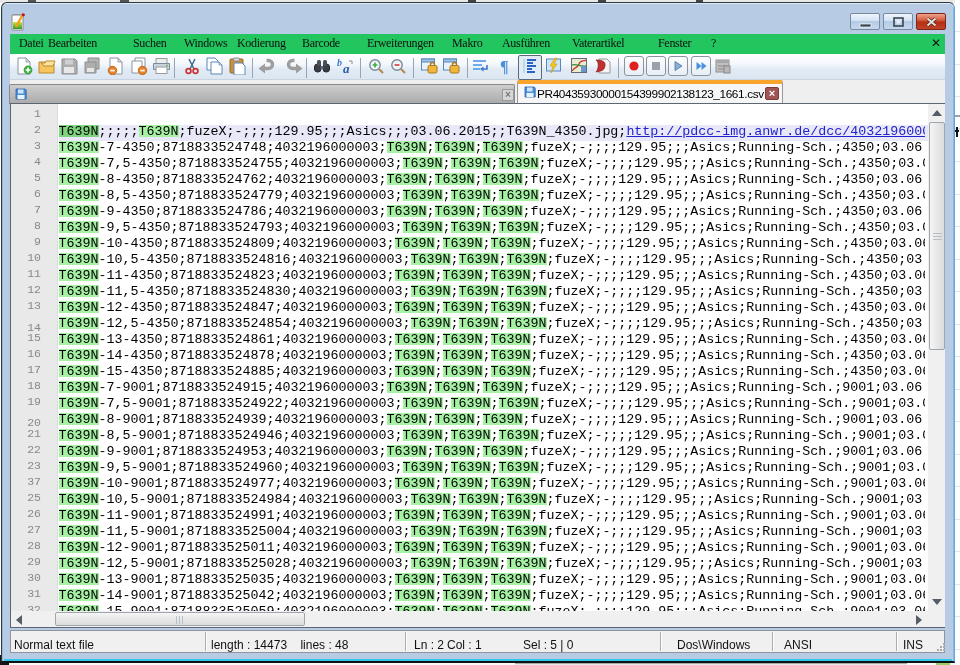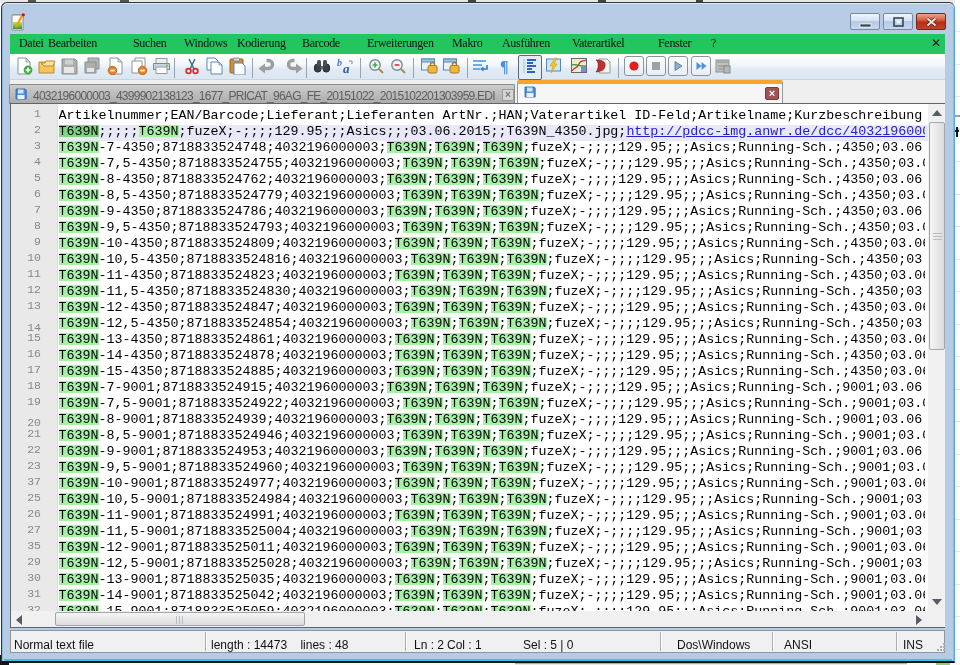--- a/index.html
+++ b/index.html
@@ -273,29 +273,29 @@
       <path d="M4 9h9M4 12h9" stroke="#8a8a8a"></path>
       <rect x="10" y="9" width="6" height="7" fill="#b8b8b8" stroke="#888"></rect>
     </svg>
 <div class="tabbar">
   <div class="tab1">
         <svg class="flop" style="left:5px;top:3px" viewBox="0 0 12 12">
           <path d="M1 1h9.2l1 1V11H1z" fill="#4a90d8" stroke="#2a60a8" stroke-width=".8"></path>
           <rect x="3" y="1.5" width="5.5" height="4" fill="#cfe4f8"></rect>
           <rect x="2.5" y="7" width="7" height="4" fill="#e8f2fc"></rect>
         </svg>
-        <span>4032196000003_4399902138123_1677_PRICAT_96AG_FE_20151022_2015102201303959.EDI</span>
         <div class="x1">×</div>
       </div>
   <div class="tab2">
         <svg class="flop" style="left:6px;top:2px" viewBox="0 0 12 12">
           <path d="M1 1h9.2l1 1V11H1z" fill="#4a90d8" stroke="#2a60a8" stroke-width=".8"></path>
           <rect x="3" y="1.5" width="5.5" height="4" fill="#cfe4f8"></rect>
           <rect x="2.5" y="7" width="7" height="4" fill="#e8f2fc"></rect>
         </svg>
+        <span>PR40435930000154399902138123_1661.csv</span>
         <div class="x2">×</div>
       </div>
 </div>
 <div class="edit">
 <div class="marg"></div>
 <div class="lav"></div>
 <div class="gd" style="left:47.5px;top:21px"></div>
 <div class="gl" style="left:127.5px;top:21px"></div>
 <div class="gl" style="left:47.5px;top:37px"></div>
 <div class="gl" style="left:375.5px;top:37px"></div>
@@ -437,26 +437,25 @@
 <div class="n" style="top:273.8px">18</div>
 <div class="n" style="top:289.8px">19</div>
 <div class="n" style="top:311px">20</div>
 <div class="n" style="top:321.8px">21</div>
 <div class="n" style="top:337.8px">22</div>
 <div class="n" style="top:353.8px">23</div>
 <div class="n" style="top:369.8px">37</div>
 <div class="n" style="top:385.8px">25</div>
 <div class="n" style="top:401.8px">26</div>
 <div class="n" style="top:417.8px">27</div>
-<div class="n" style="top:433.8px">35</div>
+<div class="n" style="top:433.8px">28</div>
 <div class="n" style="top:449.8px">29</div>
 <div class="n" style="top:465.8px">30</div>
 <div class="n" style="top:481.8px">31</div>
 <div class="n" style="top:497.8px">32</div>
-<div class="r" style="top:3.5px">Artikelnummer;EAN/Barcode;Lieferant;Lieferanten ArtNr.;HAN;Vaterartikel ID-Feld;Artikelname;Kurzbeschreibung</div>
 <div class="r" style="top:19.5px">T639N;;;;;T639N;fuzeX;-;;;;129.95;;;Asics;;;03.06.2015;;T639N_4350.jpg;<u>http://pdcc-img.anwr.de/dcc/4032196000003_4399902138123.jpg</u></div>
 <div class="r" style="top:35.5px">T639N-7-4350;8718833524748;4032196000003;T639N;T639N;T639N;fuzeX;-;;;;129.95;;;Asics;Running-Sch.;4350;03.06.2015;;T639N_4350.jpg</div>
 <div class="r" style="top:51.5px">T639N-7,5-4350;8718833524755;4032196000003;T639N;T639N;T639N;fuzeX;-;;;;129.95;;;Asics;Running-Sch.;4350;03.06.2015;;T639N_4350.jpg</div>
 <div class="r" style="top:67.5px">T639N-8-4350;8718833524762;4032196000003;T639N;T639N;T639N;fuzeX;-;;;;129.95;;;Asics;Running-Sch.;4350;03.06.2015;;T639N_4350.jpg</div>
 <div class="r" style="top:83.5px">T639N-8,5-4350;8718833524779;4032196000003;T639N;T639N;T639N;fuzeX;-;;;;129.95;;;Asics;Running-Sch.;4350;03.06.2015;;T639N_4350.jpg</div>
 <div class="r" style="top:99.5px">T639N-9-4350;8718833524786;4032196000003;T639N;T639N;T639N;fuzeX;-;;;;129.95;;;Asics;Running-Sch.;4350;03.06.2015;;T639N_4350.jpg</div>
 <div class="r" style="top:115.5px">T639N-9,5-4350;8718833524793;4032196000003;T639N;T639N;T639N;fuzeX;-;;;;129.95;;;Asics;Running-Sch.;4350;03.06.2015;;T639N_4350.jpg</div>
 <div class="r" style="top:131.5px">T639N-10-4350;8718833524809;4032196000003;T639N;T639N;T639N;fuzeX;-;;;;129.95;;;Asics;Running-Sch.;4350;03.06.2015;;T639N_4350.jpg</div>
 <div class="r" style="top:147.5px">T639N-10,5-4350;8718833524816;4032196000003;T639N;T639N;T639N;fuzeX;-;;;;129.95;;;Asics;Running-Sch.;4350;03.06.2015;;T639N_4350.jpg</div>
 <div class="r" style="top:163.5px">T639N-11-4350;8718833524823;4032196000003;T639N;T639N;T639N;fuzeX;-;;;;129.95;;;Asics;Running-Sch.;4350;03.06.2015;;T639N_4350.jpg</div>

